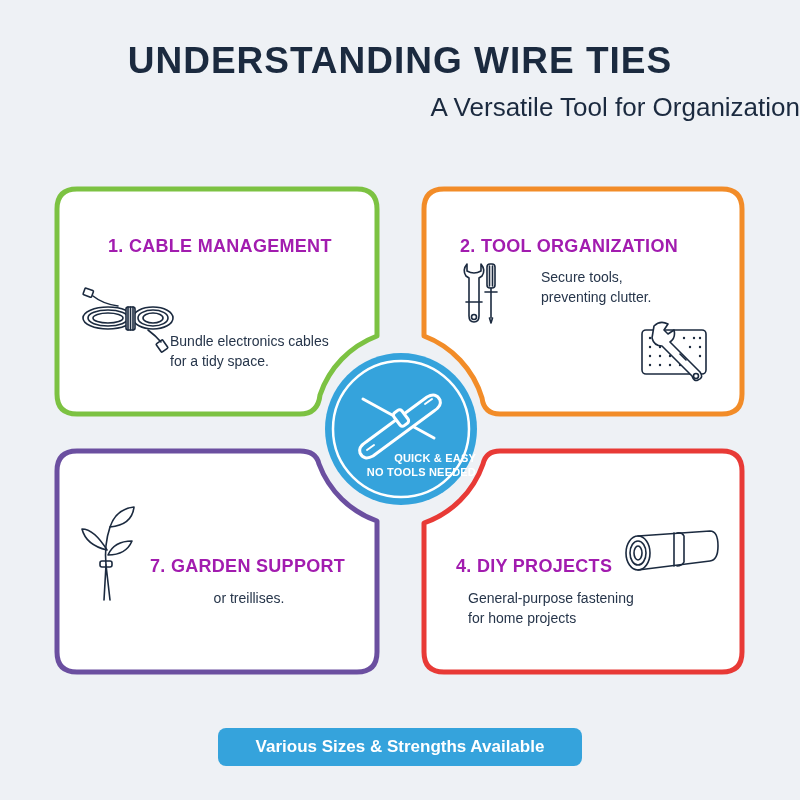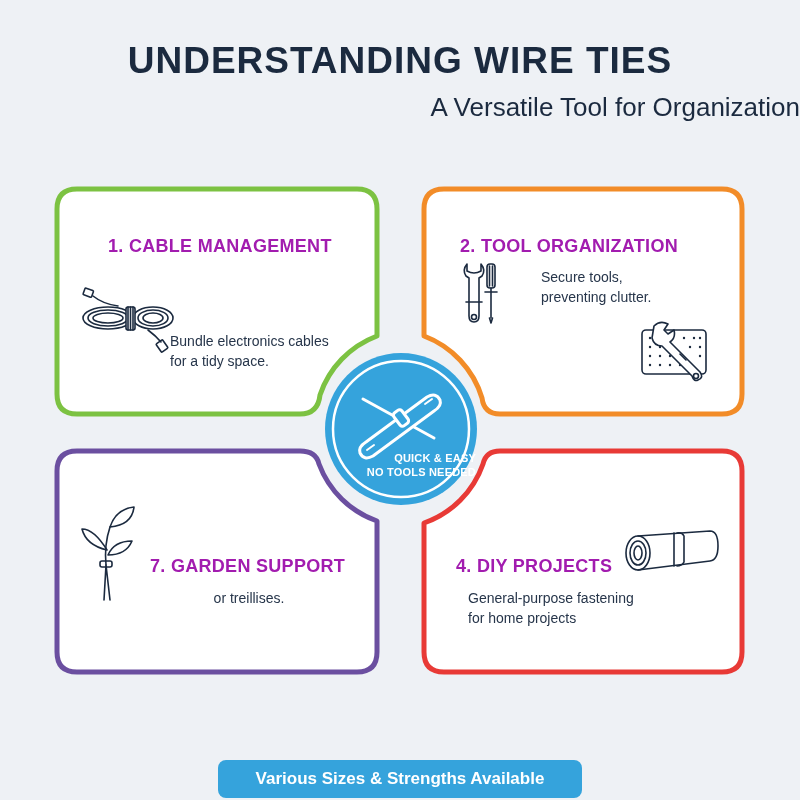--- a/index.html
+++ b/index.html
@@ -23,21 +23,21 @@
   .body { font-size:14px; line-height:20px; color:#26354a; }
   .icon { position:absolute; }
   .badge-text {
     position:absolute; left:326px; width:150px; text-align:right;
     color:#ffffff; font-weight:bold; font-size:11px; line-height:14px; letter-spacing:0.2px;
   }
   .footer-btn {
     position:absolute; left:218px; top:728px; width:364px; height:38px;
     background:#35a3dc; border-radius:8px; color:#ffffff;
     font-size:17px; font-weight:bold; text-align:center; line-height:38px;
-    border:none; padding:0; font-family:"Liberation Sans", sans-serif;margin-top:32px;
+    border:none; padding:0; font-family:"Liberation Sans", sans-serif;
   }
 </style>
 </head>
 <body>
 
 <div class="title">UNDERSTANDING WIRE TIES</div>
 <div class="subtitle">A Versatile Tool for Organization</div>
 
 <svg class="frame" width="800" height="800" viewBox="0 0 800 800">
 

